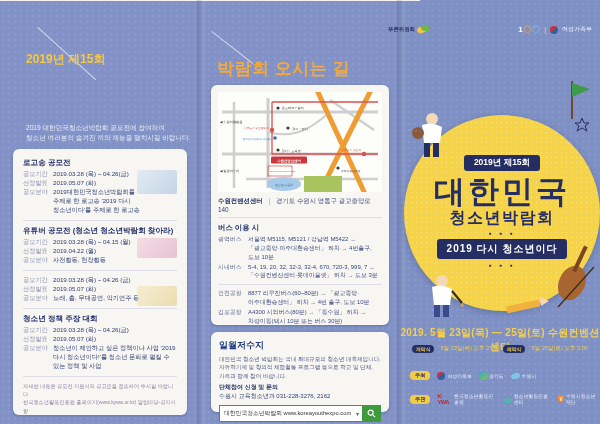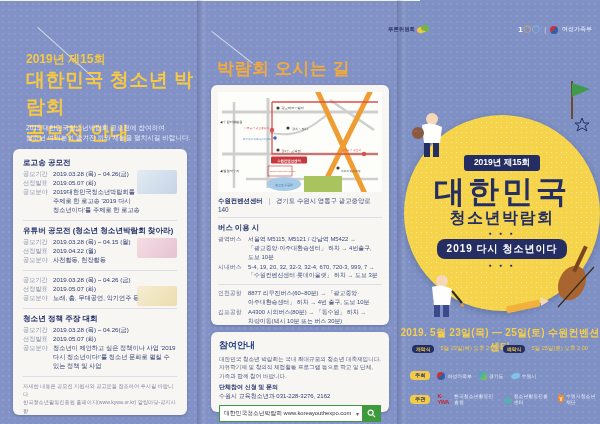--- a/index.html
+++ b/index.html
@@ -84,21 +84,21 @@
     background-image:radial-gradient(rgba(255,255,255,.4) .6px,transparent .8px);
     background-size:5px 5px;
     box-shadow:0 2px 6px rgba(20,30,70,.25);
     display:flex;flex-direction:column;align-items:center;justify-content:center;text-align:center;}
   .edition-pill{background:#252e63;color:#fff;font-size:8.5px;font-weight:bold;
     padding:2px 10px;border-radius:3px;margin-bottom:5px;}
   .rp-title1{font-size:31px;font-weight:900;color:#252e63;letter-spacing:3px;line-height:1.05;}
   .rp-title2{font-size:16px;font-weight:900;color:#252e63;letter-spacing:1.5px;line-height:1.15;}
   .dots{font-size:5px;color:#252e63;letter-spacing:3px;margin:3px 0;}
   .slogan{background:#252e63;color:#fff;font-size:10px;font-weight:bold;
-    padding:3px 10px;border-radius:8px;letter-spacing:1px;}
+    padding:3px 10px;border-radius:3px;letter-spacing:1px;}
 
   .illus{position:absolute;}
   .rp-date{position:absolute;left:0;top:325px;width:200px;text-align:center;
     font-size:10px;font-weight:bold;color:#f5cf4a;letter-spacing:.3px;}
   .rp-cer{position:absolute;left:0;top:344px;width:200px;display:flex;justify-content:center;gap:6px;align-items:center;}
   .cer-badge{background:#252e63;color:#f2cb4a;font-size:4.8px;font-weight:bold;padding:1px 4px;border-radius:4px;}
   .cer-text{font-size:5.6px;color:#f2cb4a;}
   .orgrow{position:absolute;left:10px;width:190px;display:flex;align-items:center;gap:7px;}
   .orgrow.r1{top:370px;} .orgrow.r2{top:392px;}
   .rolepill{background:#f2cb4a;color:#273263;font-size:5.2px;font-weight:bold;padding:1px 5px;border-radius:4px;flex:0 0 auto;}
@@ -113,24 +113,20 @@
 </style>
 </head>
 <body>
 
 <div class="sheet">
   <div class="topsliver"></div>
 
   <section class="panel left">
     <div class="crease c1"></div>
     <div class="lp-edition">2019년 제15회</div>
-    <div class="lp-title">
-      <span>대한민국 청소년 박람회</span><br>
-      <span>공모전 안내</span>
-    </div>
     <div class="lp-intro">
       <span>2019 대한민국청소년박람회 공모전에 참여하여</span><br>
       <span>청소년 여러분의 숨겨진 끼와 재능을 펼치시길 바랍니다.</span>
     </div>
 
     <div class="card lp-card">
 
       <div class="contest">
         <div class="thumb t1"></div>
         <h3>로고송 공모전</h3>
@@ -290,21 +286,21 @@
             <span class="tx">8877 리무진버스(60~80분) → 「광교중앙·아주대환승센터」 하차 → 4번 출구, 도보 10분</span>
           </div>
         <div class="trow" style="margin-top:1px;">
             <span class="tl">김포공항</span>
             <span class="tx">A4300 시외버스(80분) → 「동수원」 하차 → 차량이동(택시 10분 또는 버스 30분)</span>
           </div>
       </div>
     </div>
 
     <div class="card mp-card2">
-      <h4>참여안내</h4>
+      <h4>일월저수지</h4>
       <div class="join-body">대한민국 청소년 박람회는 국내 최대규모의 청소년 대축제입니다. 자유학기제 및 창의적 체험활동 프로그램 등으로 학교 및 단체, 가족과 함께 참여 바랍니다.</div>
       <div class="join-contact-t">단체참여 신청 및 문의</div>
       <div class="join-contact">수원시 교육청소년과 031-228-3276, 2162</div>
       <div class="searchbar">
         <span class="stext">대한민국청소년박람회  www.koreayouthexpo.com</span>
         <span class="caret">▾</span>
         <span class="sbtn">
           <svg width="9" height="9" viewBox="0 0 10 10">
             <circle cx="4" cy="4" r="2.8" fill="none" stroke="#fff" stroke-width="1.3"></circle>
             <line x1="6.2" y1="6.2" x2="9" y2="9" stroke="#fff" stroke-width="1.3"></line>

